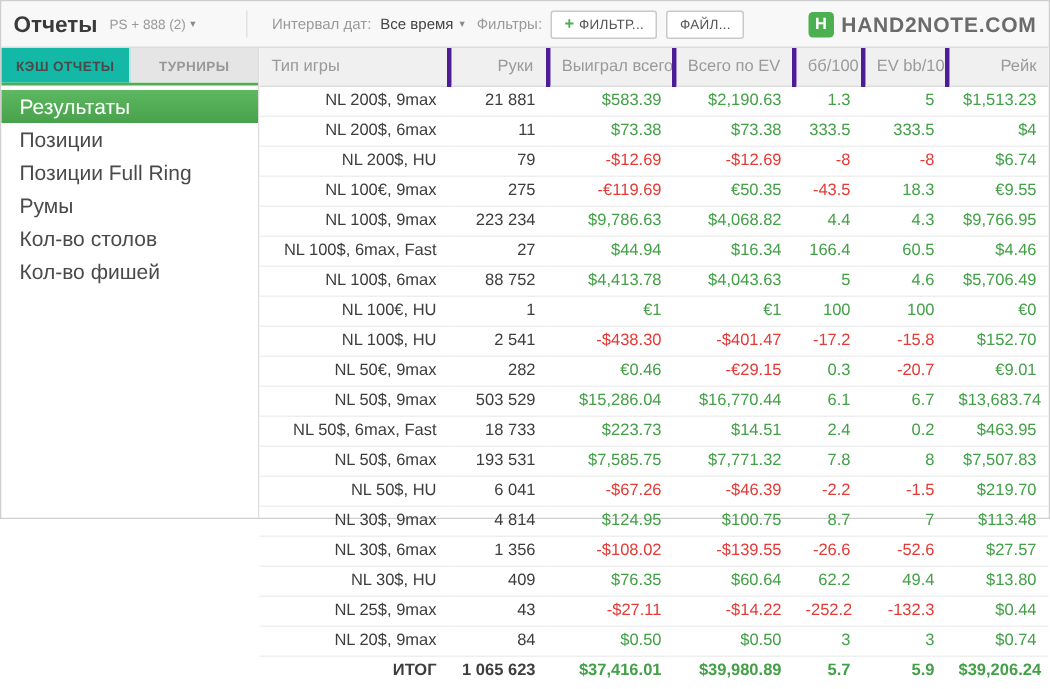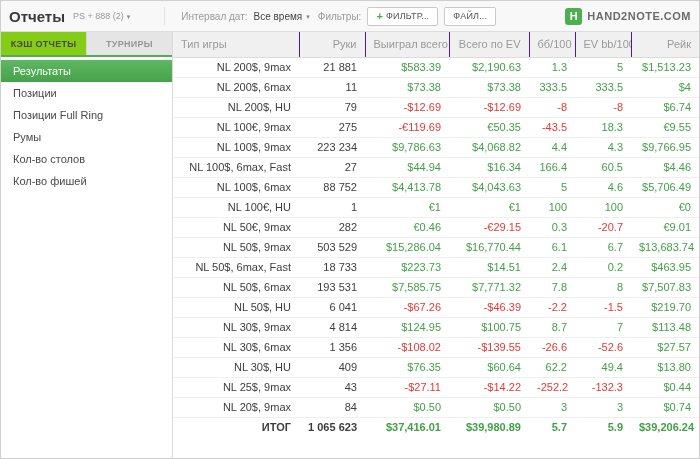--- a/index.html
+++ b/index.html
@@ -6,21 +6,21 @@
     --accent: #4caf50;
     --pos: #43a047;
     --neg: #e53935;
   }
   * { margin:0; padding:0; box-sizing:border-box; }
   html,body { width:700px; height:459px; overflow:hidden; }
   body {
     font-family:"Liberation Sans","DejaVu Sans",sans-serif;
     background:#fff; color:#3d3d3d;
   }
-  .app { width:700px; height:459px; display:flex; flex-direction:column; border:1px solid #cfcfcf; }
+  .app { width:700px; height:346px; display:flex; flex-direction:column; border:1px solid #cfcfcf; }
 
   
   .topbar {
     flex:0 0 31px; height:31px; background:#f8f8f8; border-bottom:1px solid #ddd;
     display:flex; align-items:center; padding:0 8px; gap:6px; white-space:nowrap;
   }
   .title { font-size:15px; font-weight:700; color:#3a3a3a; margin-right:2px; }
   .account { font-size:9px; color:#999; display:inline-flex; align-items:center; gap:3px; cursor:pointer; }
   .caret { font-size:7px; color:#8a8a8a; line-height:1; }
   .vdiv { width:1px; height:18px; background:#e0e0e0; margin:0 10px 0 28px; }
@@ -31,45 +31,45 @@
     background:#fff; border:1px solid #c9c9c9; border-radius:2px;
     font-size:9px; color:#555; letter-spacing:.2px; cursor:pointer;
     font-family:inherit;
   }
   .plus { color:var(--accent); font-weight:700; font-size:11px; line-height:1; }
   .logo { margin-left:auto; display:inline-flex; align-items:center; gap:5px; }
   .logo-mark {
     width:17px; height:17px; background:var(--accent); color:#fff; border-radius:3px;
     display:flex; align-items:center; justify-content:center; font-size:11px; font-weight:700;
   }
-  .logo-text { font-size:11px; font-weight:700; color:#6b6b6b; letter-spacing:.5px; }
+  .logo-text { font-size:14px; font-weight:700; color:#6b6b6b; letter-spacing:.5px; }
 
   
   .content { flex:1; display:flex; min-height:0; }
   .sidebar { flex:0 0 172px; width:172px; border-right:1px solid #dcdcdc; background:#fff; display:flex; flex-direction:column; }
   .tab-strip { display:flex; flex:0 0 25px; height:25px; border-bottom:2px solid var(--accent); }
   .tab {
     flex:1; display:flex; align-items:center; justify-content:center;
     font-size:9px; font-weight:700; letter-spacing:.3px; color:#979797;
     background:#e5e5e5; border-right:1px solid #d6d6d6; cursor:pointer;
   }
   .tab:last-child { border-right:none; }
-  .tab.active { background:#84cc16; color:#4a4a4a; }
+  .tab.active { background:#14b8a6; color:#4a4a4a; }
   .menu { padding-top:3px; }
-  .menu-item { height:22px; line-height:22px; padding-left:12px; font-size:11px; color:#4a4a4a; cursor:pointer; }
+  .menu-item { height:22px; line-height:22px; padding-left:12px; font-size:14px; color:#4a4a4a; cursor:pointer; }
   .menu-item.selected { background:linear-gradient(#5eb761,#47a24b); color:#fff; }
 
   
   .main { flex:1; min-width:0; background:#fff; }
   table { width:100%; border-collapse:collapse; table-layout:fixed; font-size:11px; }
   col.c0 { width:126px; } col.c1 { width:66px; } col.c2 { width:84px; }
   col.c3 { width:80px; }  col.c4 { width:46px; } col.c5 { width:56px; }
   thead th {
     height:25px; background:#f0f0f0; color:#9a9a9a; font-weight:400;
-    border-bottom:1px solid #dcdcdc; border-right:1px solid #4c1d95;
+    border-bottom:1px solid #dcdcdc; border-right:3px solid #4c1d95;
     padding:0 8px; text-align:right; white-space:nowrap; overflow:hidden; cursor:pointer;
   }
   thead th:first-child { text-align:left; }
   thead th:last-child { border-right:none; }
   tbody td {
     height:20px; padding:0 8px; text-align:right; border-bottom:1px solid #efefef;
     white-space:nowrap; overflow:hidden; color:#3d3d3d;
   }
   td.game { text-align:right; }
   td.pos { color:var(--pos); }
@@ -213,20 +213,29 @@
             <tr>
               <td class="game">NL 100€, HU</td>
               <td>1</td>
               <td class="pos">€1</td>
               <td class="pos">€1</td>
               <td class="pos">100</td>
               <td class="pos">100</td>
               <td class="pos">€0</td>
             </tr>
             <tr>
+              <td class="game">NL 100$, HU</td>
+              <td>2 541</td>
+              <td class="neg">-$438.30</td>
+              <td class="neg">-$401.47</td>
+              <td class="neg">-17.2</td>
+              <td class="neg">-15.8</td>
+              <td class="pos">$152.70</td>
+            </tr>
+            <tr>
               <td class="game">NL 50€, 9max</td>
               <td>282</td>
               <td class="pos">€0.46</td>
               <td class="neg">-€29.15</td>
               <td class="pos">0.3</td>
               <td class="neg">-20.7</td>
               <td class="pos">€9.01</td>
             </tr>
             <tr>
               <td class="game">NL 50$, 9max</td>

